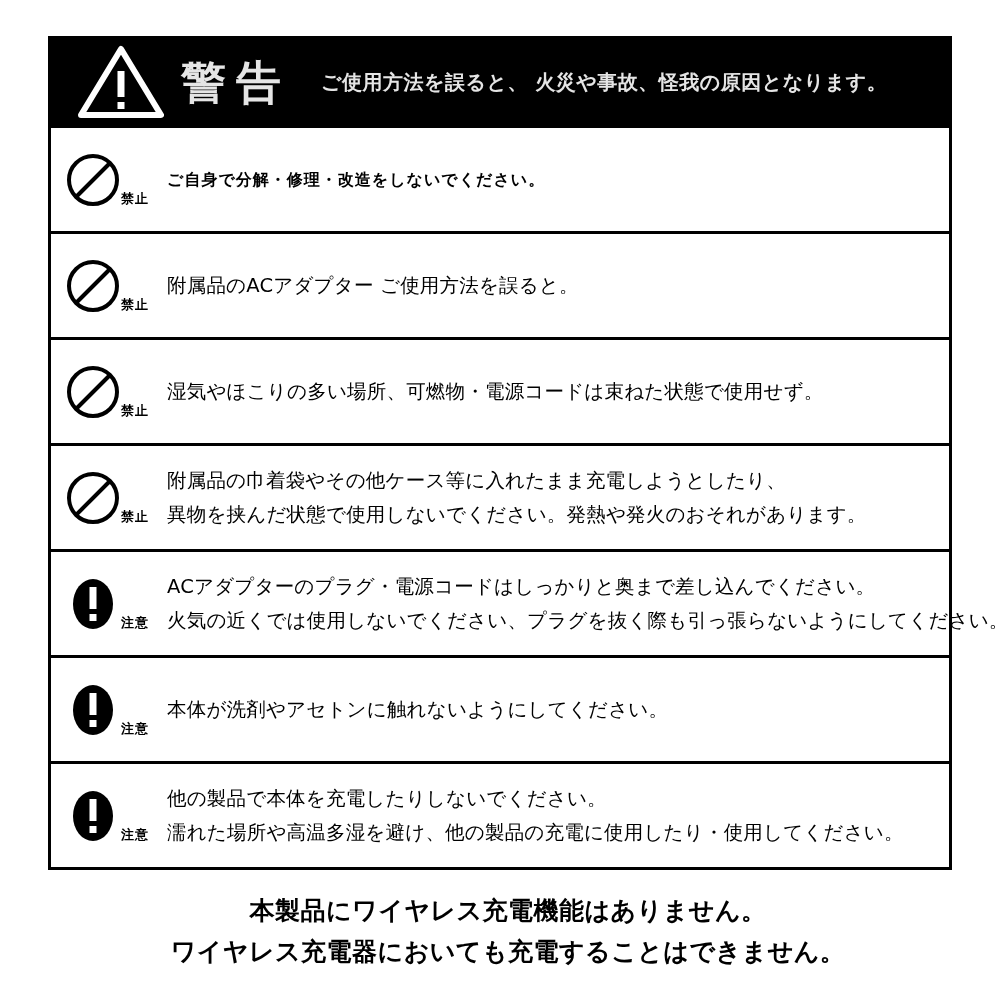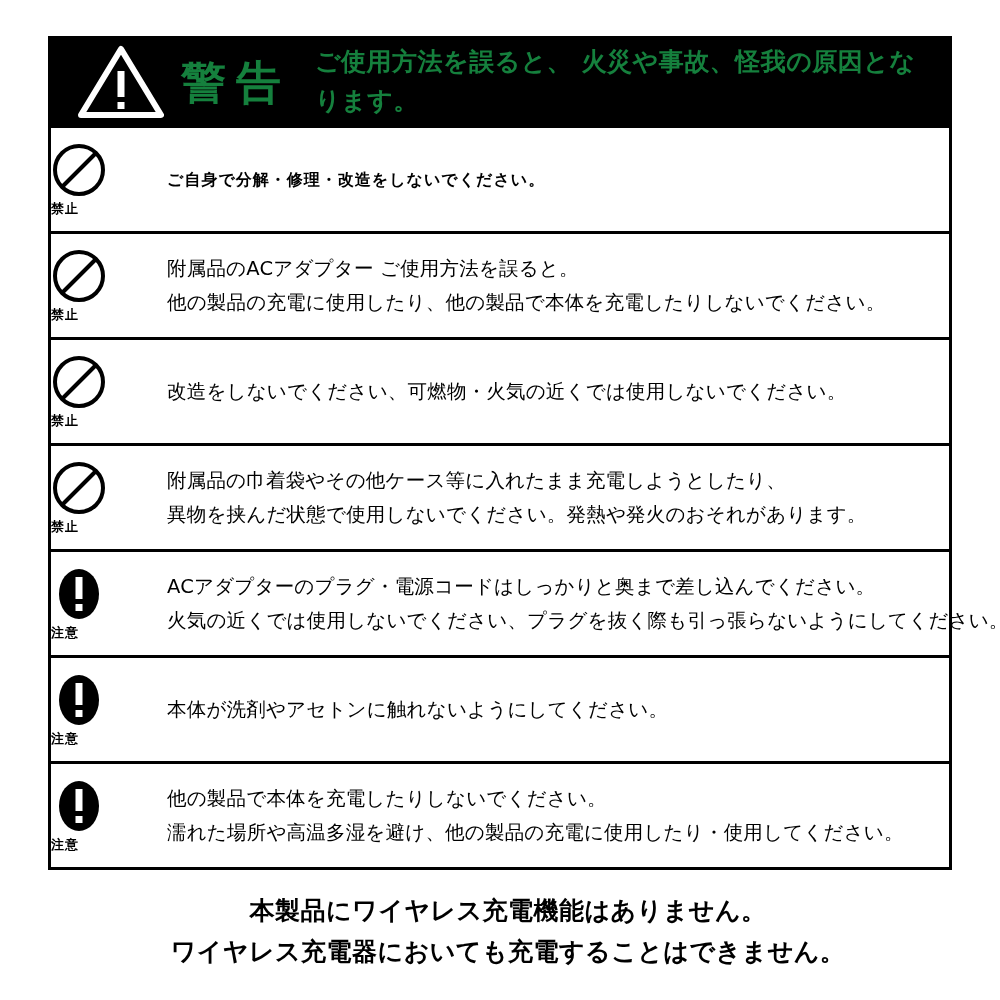--- a/index.html
+++ b/index.html
@@ -30,21 +30,21 @@
     border: 3px solid #000;
     box-sizing: border-box;
     background: #fff;
   }
 
   
   .wt-header {
     display: flex;
     align-items: center;
     background: #000;
-    color: #15803d;
+    color: #e5e5e5;
     height: 86px;
     padding: 0 10px;
     box-sizing: border-box;
   }
   .wt-header .tri-wrap {
     flex: 0 0 auto;
     width: 120px;
     display: flex;
     justify-content: center;
     align-items: center;
@@ -57,41 +57,42 @@
     font-size: 45px;
     letter-spacing: 10px;
     line-height: 1;
     padding-right: 24px;
     white-space: nowrap;
   }
   .wt-header .hdr-lines {
     flex: 1 1 auto;
     font-family: "DejaVu Sans", sans-serif;
     font-weight: bold;
-    font-size: 25px;
+    font-size: 20px;
     line-height: 1.55;
     letter-spacing: 0.5px;
+    margin-left: 6px;
   }
 
   
   .wt-row {
     display: flex;
     align-items: center;
     border-top: 3px solid #000;
     min-height: 106px;
     box-sizing: border-box;
   }
   .wt-row:first-of-type { border-top: 0; }
 
   .icon-cell {
     flex: 0 0 auto;
     width: 112px;
     display: flex;
-    flex-direction: column;
-    align-items: flex-start;
+    flex-direction: row;
+    align-items: flex-end;
     justify-content: center;
     padding: 6px 0;
   }
   .icon-cell .icon-label {
     font-family: "DejaVu Sans", sans-serif;
     font-weight: bold;
     font-size: 13px;
     letter-spacing: 1px;
     margin-top: 2px;
   }
@@ -163,34 +164,33 @@
     <div class="wt-row">
       <div class="icon-cell">
         <svg width="56" height="56" viewBox="0 0 56 56" aria-hidden="true">
           <circle cx="28" cy="28" r="24" fill="none" stroke="#000" stroke-width="4"></circle>
           <line x1="11" y1="45" x2="45" y2="11" stroke="#000" stroke-width="4"></line>
         </svg>
         <span class="icon-label">禁止</span>
       </div>
       <div class="text-cell">
         <span class="ln">附属品のACアダプター ご使用方法を誤ると。</span>
-        <span class="ln">他の製品の充電に使用したり、他の製品で本体を充電したりしないでください。</span>
-      </div>
-    </div>
-
-    <div class="wt-row">
-      <div class="icon-cell">
-        <svg width="56" height="56" viewBox="0 0 56 56" aria-hidden="true">
-          <circle cx="28" cy="28" r="24" fill="none" stroke="#000" stroke-width="4"></circle>
-          <line x1="11" y1="45" x2="45" y2="11" stroke="#000" stroke-width="4"></line>
-        </svg>
-        <span class="icon-label">禁止</span>
-      </div>
-      <div class="text-cell">
-        <span class="ln">改造をしないでください、可燃物・火気の近くでは使用しないでください。</span>
+      </div>
+    </div>
+
+    <div class="wt-row">
+      <div class="icon-cell">
+        <svg width="56" height="56" viewBox="0 0 56 56" aria-hidden="true">
+          <circle cx="28" cy="28" r="24" fill="none" stroke="#000" stroke-width="4"></circle>
+          <line x1="11" y1="45" x2="45" y2="11" stroke="#000" stroke-width="4"></line>
+        </svg>
+        <span class="icon-label">禁止</span>
+      </div>
+      <div class="text-cell">
+        <span class="ln">湿気やほこりの多い場所、可燃物・電源コードは束ねた状態で使用せず。</span>
       </div>
     </div>
 
     <div class="wt-row">
       <div class="icon-cell">
         <svg width="56" height="56" viewBox="0 0 56 56" aria-hidden="true">
           <circle cx="28" cy="28" r="24" fill="none" stroke="#000" stroke-width="4"></circle>
           <line x1="11" y1="45" x2="45" y2="11" stroke="#000" stroke-width="4"></line>
         </svg>
         <span class="icon-label">禁止</span>

